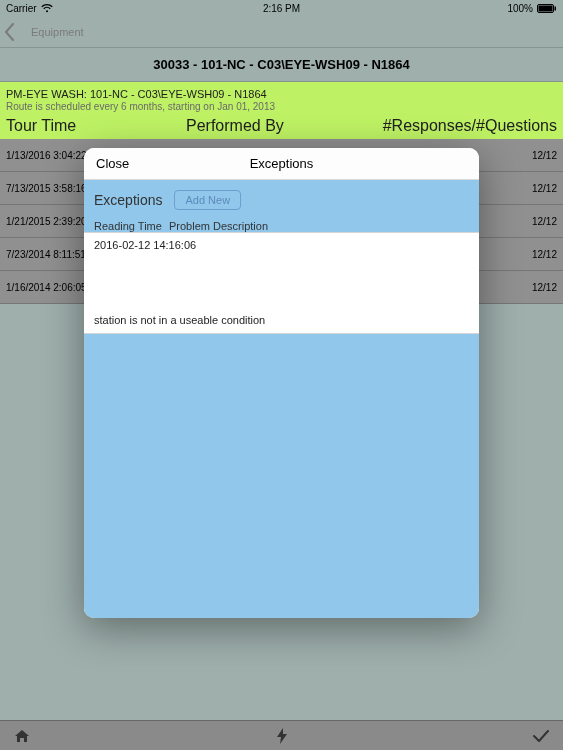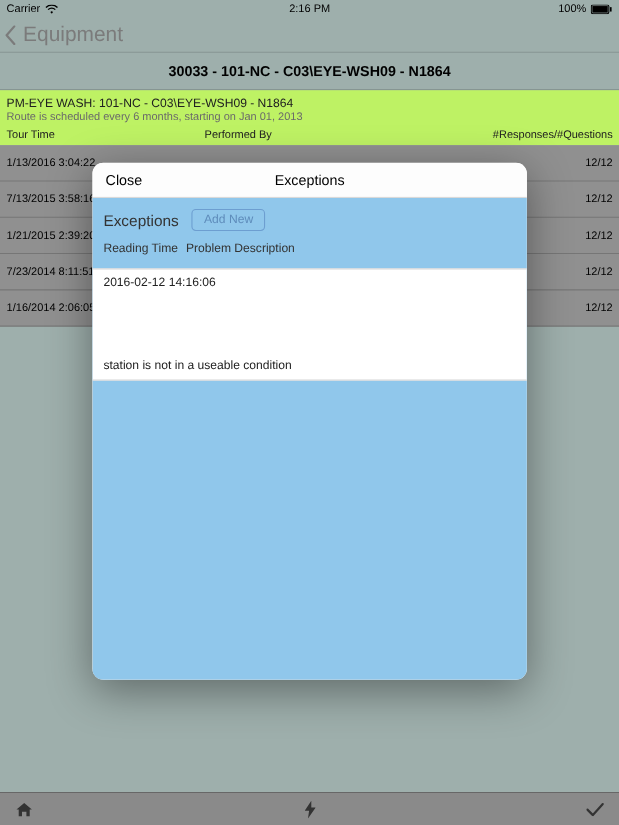--- a/index.html
+++ b/index.html
@@ -17,21 +17,21 @@
     .status-center { position: absolute; left: 50%; transform: translateX(-50%); }
     .wifi-icon svg, .battery-icon svg { display: block; }
 
     
     .nav-bar {
       height: 32px;
       display: flex; align-items: center;
       padding: 0 4px;
       border-bottom: 1px solid rgba(0,0,0,0.15);
     }
-    .back-btn { display: flex; align-items: center; color: #7b7b7b; font-size: 19px; gap: 6px; cursor: pointer; }
+    .back-btn { display: flex; align-items: center; color: #7b7b7b; font-size: 11px; gap: 16px; cursor: pointer; }
     .chevron-left svg { display: block; }
 
     
     .title-bar {
       height: 34px;
       display: flex; align-items: center; justify-content: center;
       font-size: 13px; font-weight: 600;
       color: #000;
       border-bottom: 1px solid rgba(0,0,0,0.15);
     }
@@ -40,21 +40,21 @@
     .sub-header {
       background: #bef264;
       padding: 6px 6px 4px 6px;
       color: #222;
       font-size: 10px;
     }
     .sub-line1 { font-size: 11px; font-weight: 500; color: #202020; }
     .sub-line2 { font-size: 10px; color: #6a6a6a; margin-top: 1px; }
     .col-headers {
       display: flex; margin-top: 5px;
-      font-size: 10px; color: #202020; align-items: flex-end;
+      font-size: 16px; color: #202020; align-items: flex-end;
     }
     .col-tour { flex: 0 0 180px; }
     .col-perf { flex: 1; }
     .col-resp { flex: 0 0 auto; text-align: right; }
 
     
     .table-area {
       background: #909090;
       font-size: 10px;
       color: #000;
@@ -133,21 +133,21 @@
       border: 1px solid #6d9ed0;
       border-radius: 4px;
       padding: 3px 10px;
       font-size: 11px;
       color: #5e8cbb;
       background: transparent;
       cursor: pointer;
     }
     .modal-col-head {
       display: flex;
-      padding: 4px 10px 12px 10px;
+      padding: 4px 10px 0 10px;
       font-size: 11px; color: #333;
     }
     .m-col-time { flex: 0 0 75px; }
     .m-col-desc { flex: 1; }
 
     .exception-row {
       background: #fff;
       display: flex;
       padding: 6px 10px;
       font-size: 11px;

